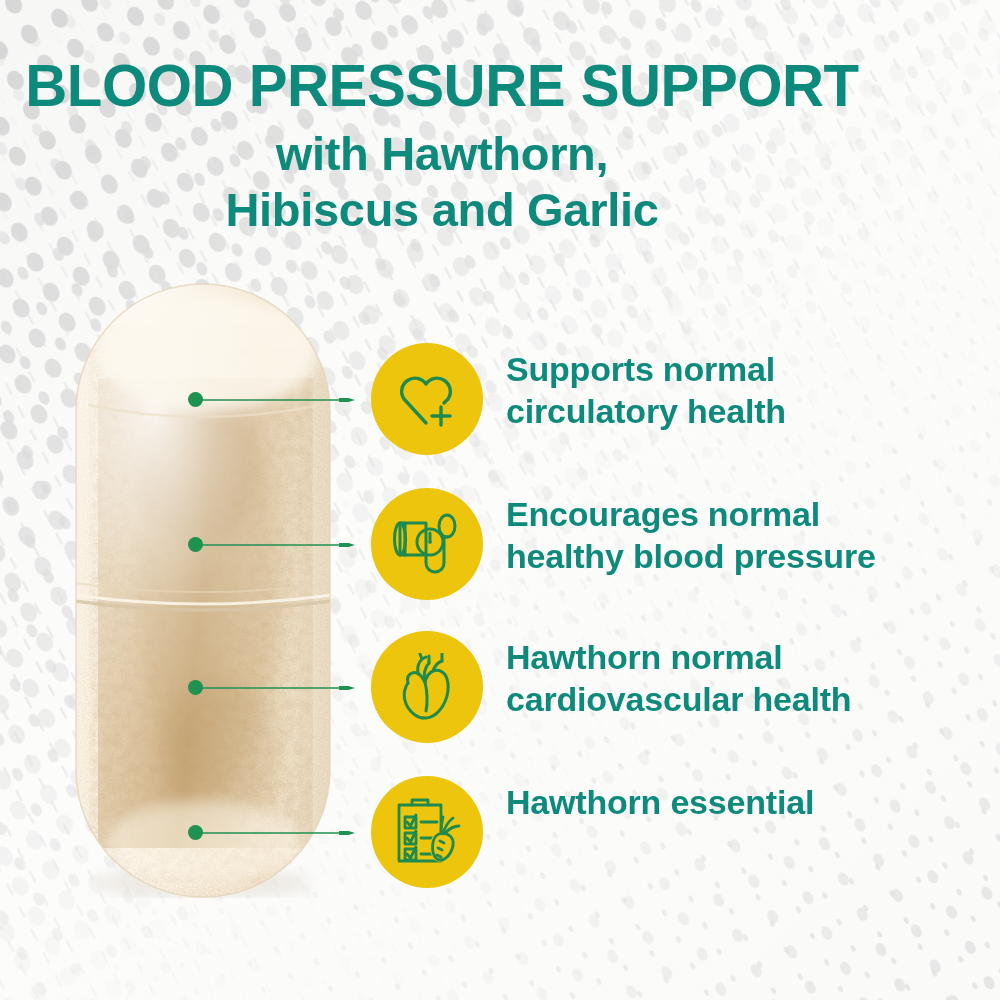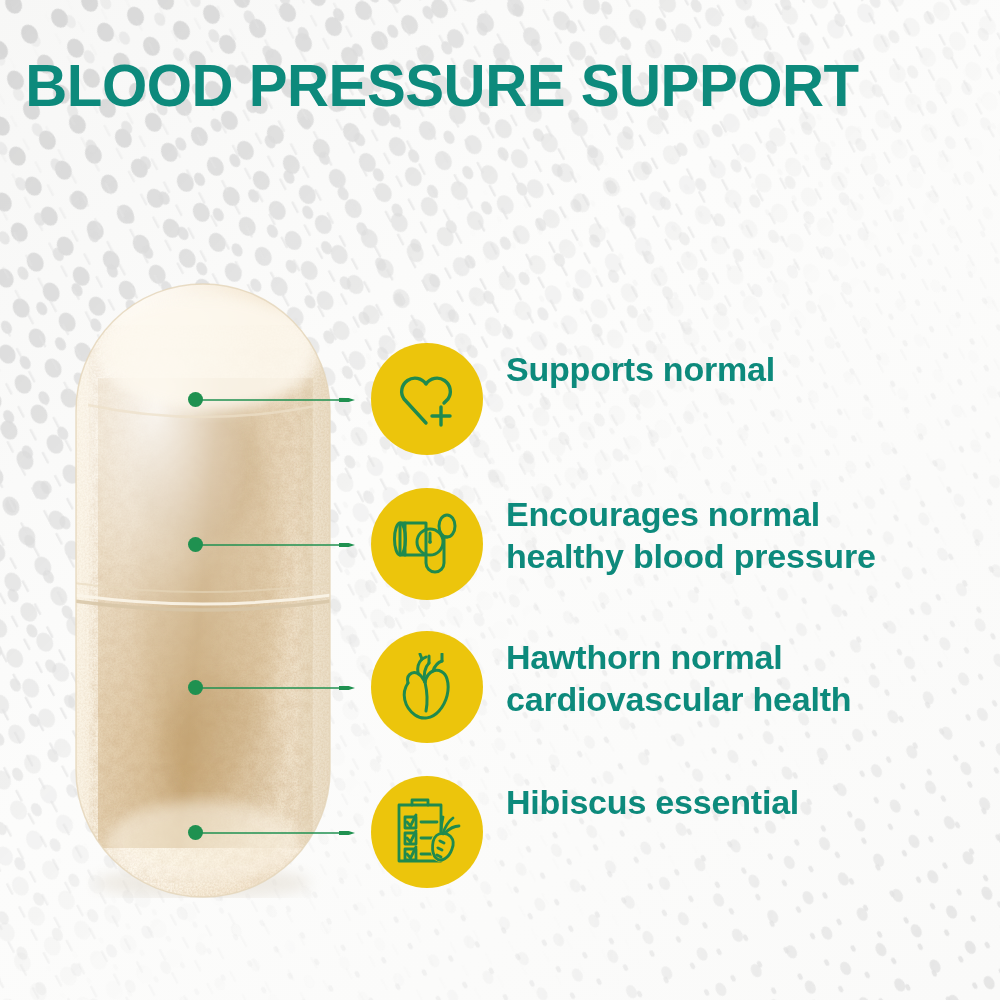--- a/index.html
+++ b/index.html
@@ -196,20 +196,24 @@
 
     <rect x="0" y="0" width="1000" height="1000" fill="url(#dotsTL)" mask="url(#mTL)"></rect>
     <rect x="0" y="0" width="1000" height="1000" fill="url(#dotsMid)" mask="url(#mTLmid)"></rect>
     <rect x="0" y="0" width="1000" height="1000" fill="url(#streaks)" mask="url(#mStreak)"></rect>
     <rect x="0" y="0" width="1000" height="1000" fill="url(#dotsMid)" mask="url(#mBR)" opacity="0.75"></rect>
     <rect x="0" y="0" width="1000" height="1000" fill="url(#dotsFine)" mask="url(#mBRfine)"></rect>
   </svg>
 
   <div class="header">
     <div class="title-main">BLOOD PRESSURE SUPPORT</div>
+    <div class="title-sub">
+      <span class="l1">with Hawthorn,</span>
+      <span class="l2">Hibiscus and Garlic</span>
+    </div>
   </div>
 
   <div class="capsule-wrap">
     <svg width="290" height="615" viewBox="0 0 290 615">
       <defs>
         <clipPath id="capClip">
           <path d="M18 128 A127 127 0 0 1 272 128 L272 487
                    A127 127 0 0 1 18 487 Z"></path>
         </clipPath>
         <linearGradient id="shellGrad" x1="0" y1="0" x2="1" y2="0">
@@ -303,20 +307,21 @@
         <svg width="66" height="64" viewBox="0 0 66 64">
           <g fill="none" stroke="#1f8a4e" stroke-width="3.4" stroke-linecap="round" stroke-linejoin="round">
             <path d="M32 56 L10 32 A12.5 12.5 0 0 1 32 17 A12.5 12.5 0 0 1 54 32 L50 36"></path>
             <path d="M47 40 L47 58"></path>
             <path d="M38 49 L56 49"></path>
           </g>
         </svg>
       </div>
       <div class="benefit-text">
         <span>Supports normal</span>
+        <span class="l2">circulatory health</span>
       </div>
     </div>
 
     <div class="row" style="top:485px">
       <div class="bullet-dot"></div>
       <svg class="connector" viewBox="0 0 158 4">
         <line x1="0" y1="2" x2="146" y2="2" stroke="#1f9150" stroke-width="1.6"></line>
         <path d="M140 -3 L156 2 L140 7 Z" fill="#1f9150"></path>
       </svg>
       <div class="icon-circle">
@@ -416,18 +421,18 @@
             <path d="M45 51 L49 53"></path>
             <path d="M44 58 L48 60"></path>
 
             <path d="M50 37 C52 29 56 24 60 21"></path>
             <path d="M52 36 C57 31 62 29 66 29"></path>
             <path d="M48 36 C48 29 49 24 50 20"></path>
           </g>
         </svg>
       </div>
       <div class="benefit-text">
-        <span>Hibiscus essential</span>
+        <span>Hawthorn essential</span>
       </div>
     </div>
 
   </div>
 </div>
 
 </body></html>

